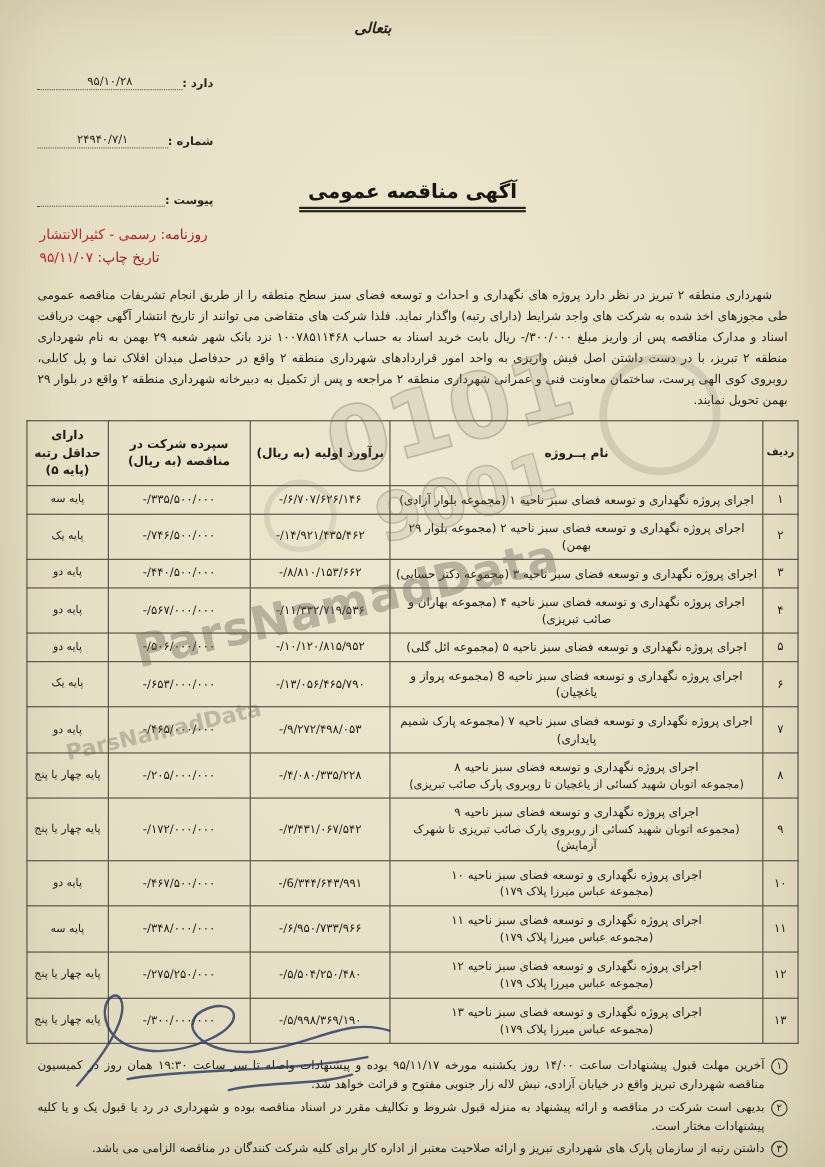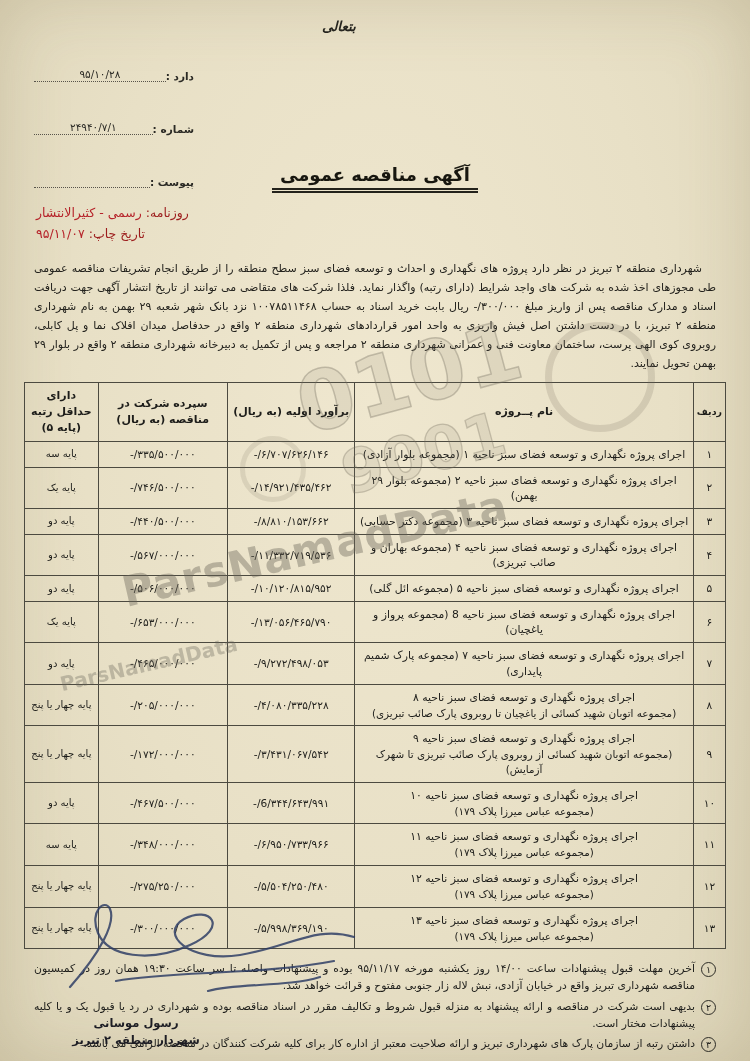--- a/index.html
+++ b/index.html
@@ -285,18 +285,14 @@
   </div>
     </div>
 
   <svg class="sig-scribble" viewBox="0 0 310 115" aria-hidden="true">
     <g fill="none" stroke="#2a3a63" stroke-width="2.2" opacity="0.82" stroke-linecap="round">
       <path d="M12 96 C 42 62, 58 32, 52 18 C 47 7, 31 20, 40 42 C 50 66, 92 72, 132 54 C 172 36, 152 14, 126 28 C 100 43, 132 72, 182 64 C 232 56, 258 34, 296 46"></path>
       <path d="M58 90 C 112 80, 204 84, 276 70"></path>
       <path d="M150 100 C 180 92, 230 96, 262 86"></path>
     </g>
   </svg>
-  <div class="signature">
-    <div>رسول موسانی</div>
-    <div>شهردار منطقه ۲ تبریز</div>
-  </div>
 
 </div>
 
 </body></html>

